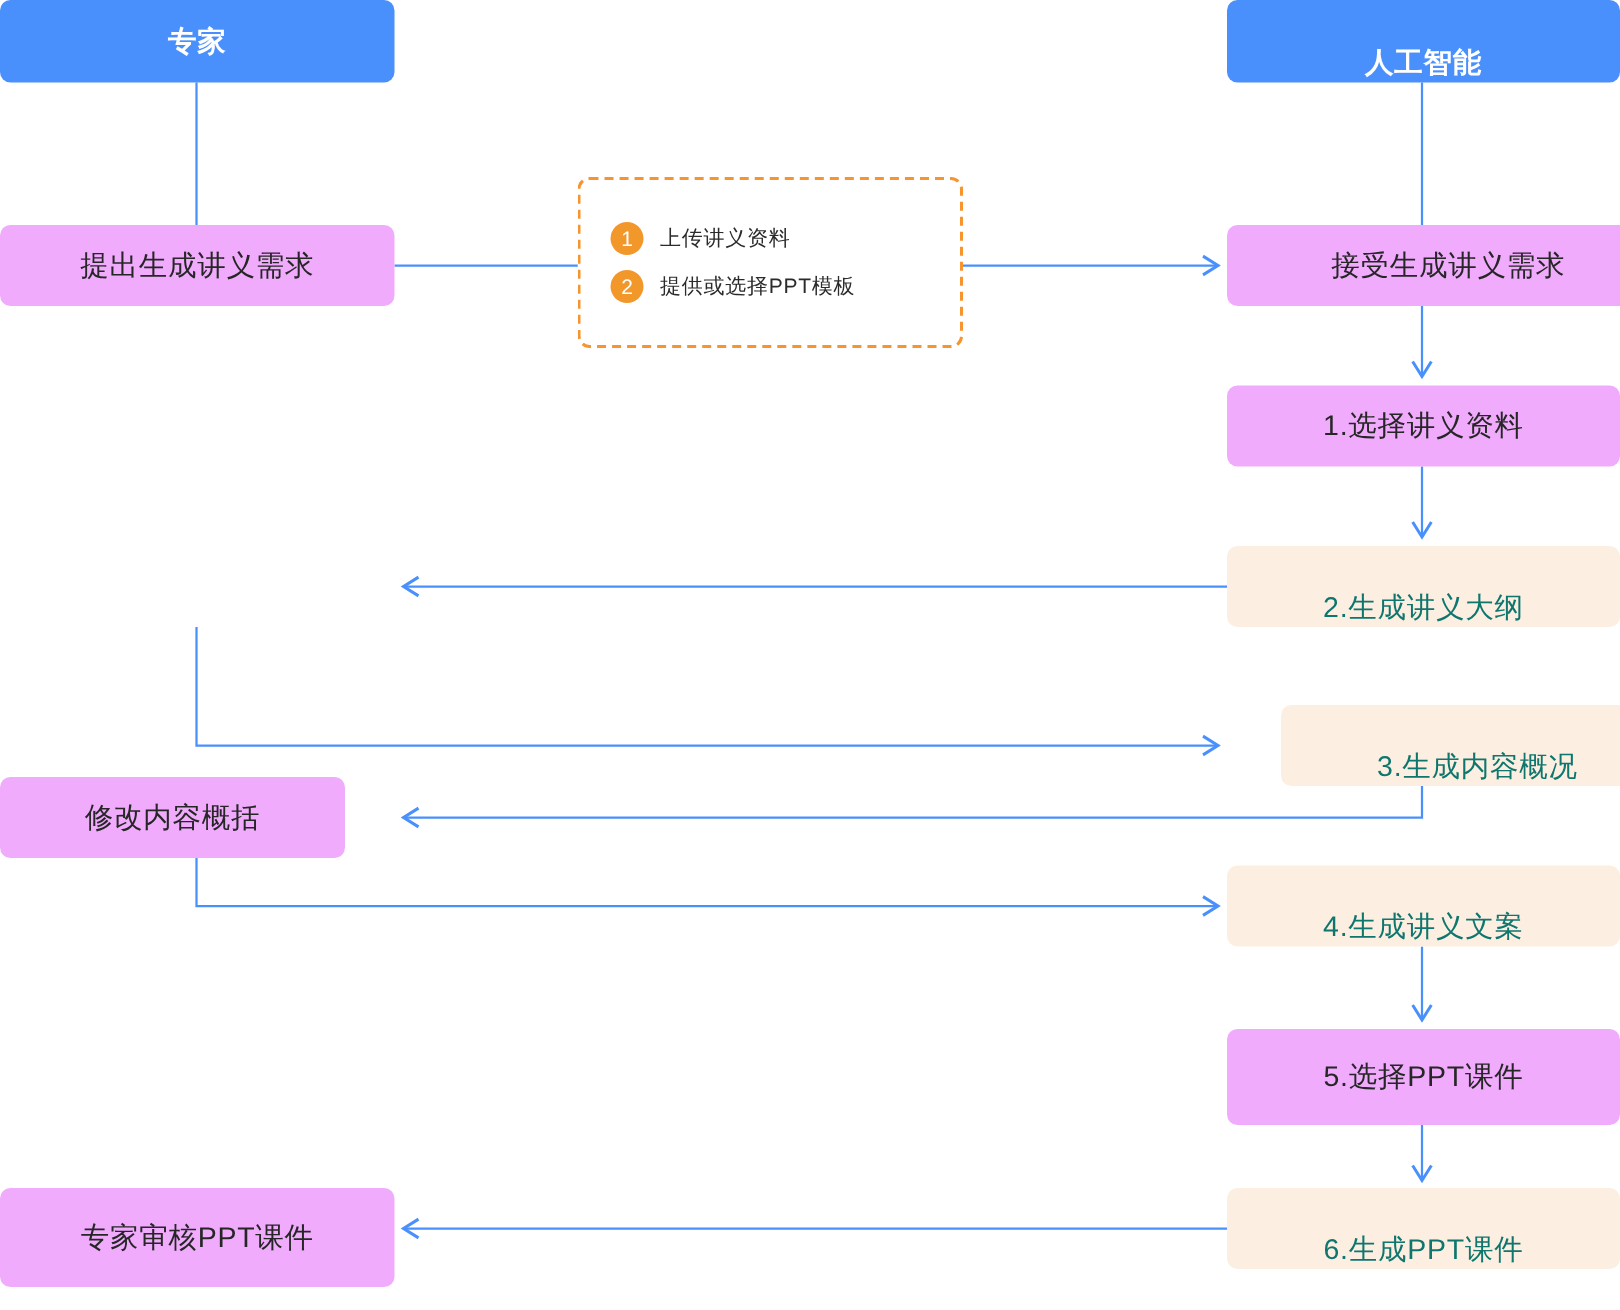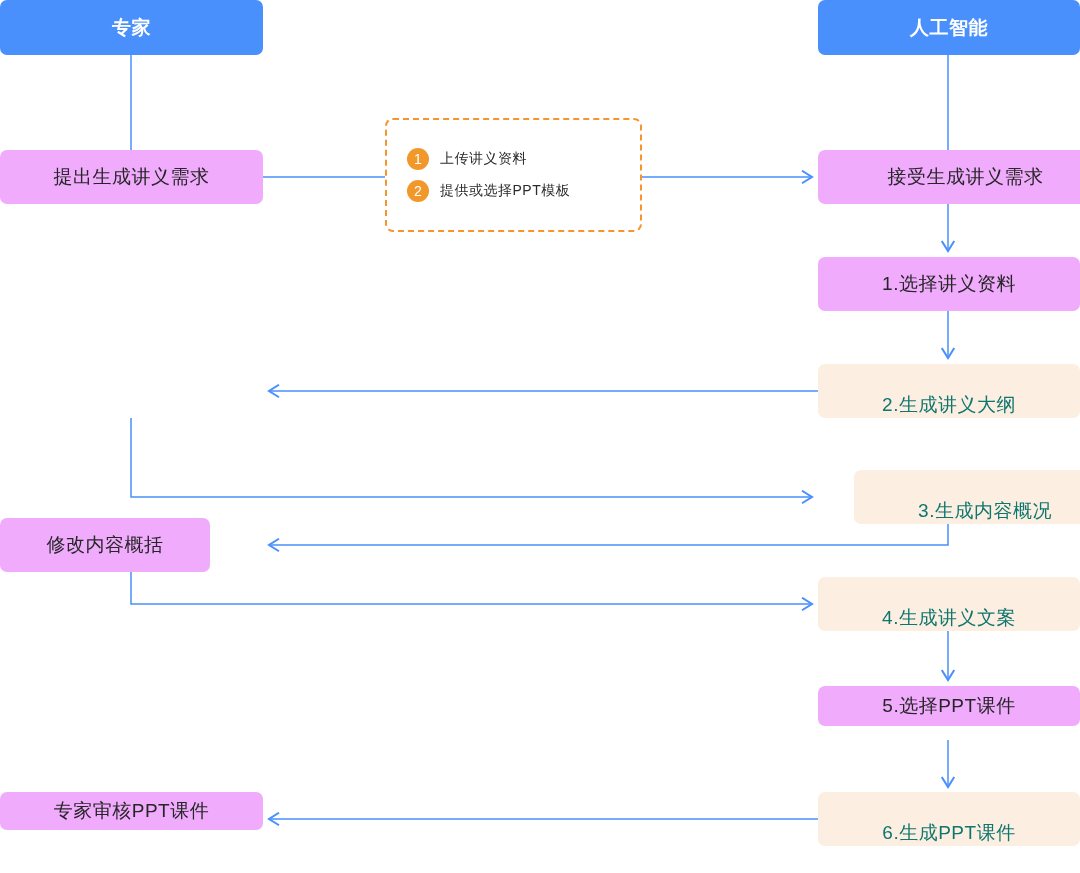--- a/index.html
+++ b/index.html
@@ -132,34 +132,34 @@
       <path d="M948,740 L948,787" marker-end="url(#arrow-d)"></path>
 
       <path d="M818,819 L269,819" marker-end="url(#arrow-l)"></path>
     </g>
   </svg>
 
   <div class="node node-header" style="left:0px; top:0px; width:263px; height:55px;">
     <span>专家</span>
   </div>
 
-  <div class="node node-header" style="left:818px; top:0px; width:262px; height:55px;">
+  <div class="node node-header" style="left:818px; top:0px; width:262px; height:55px;align-items:flex-end;">
     <span>人工智能</span>
   </div>
 
   <div class="node node-blue" style="left:0px; top:150px; width:263px; height:54px;">
     <span>提出生成讲义需求</span>
   </div>
 
 
-  <div class="node node-blue" style="left:0px; top:518px; width:210px; height:54px;">
+  <div class="node node-blue" style="left:0px; top:518px; width:230px; height:54px;">
     <span>修改内容概括</span>
   </div>
 
-  <div class="node node-blue" style="left:0px; top:792px; width:263px; height:38px;">
+  <div class="node node-blue" style="left:0px; top:792px; width:263px; height:66px;">
     <span>专家审核PPT课件</span>
   </div>
 
   <div class="node node-blue" style="left:818px; top:150px; width:295px; height:54px;">
     <span>接受生成讲义需求</span>
   </div>
 
   <div class="node node-blue" style="left:818px; top:257px; width:262px; height:54px;">
     <span>1.选择讲义资料</span>
   </div>
@@ -169,21 +169,21 @@
   </div>
 
   <div class="node node-peach" style="left:818px; top:470px; width:262px; height:54px;margin-left:36px;">
     <span>3.生成内容概况</span>
   </div>
 
   <div class="node node-peach" style="left:818px; top:577px; width:262px; height:54px;">
     <span>4.生成讲义文案</span>
   </div>
 
-  <div class="node node-blue" style="left:818px; top:686px; width:262px; height:40px;">
+  <div class="node node-blue" style="left:818px; top:686px; width:262px; height:64px;">
     <span>5.选择PPT课件</span>
   </div>
 
   <div class="node node-peach" style="left:818px; top:792px; width:262px; height:54px;">
     <span>6.生成PPT课件</span>
   </div>
 
   <div class="callout" style="left:385px; top:118px; width:257px; height:114px;">
     <div class="callout-row">
       <span class="badge">1</span>

